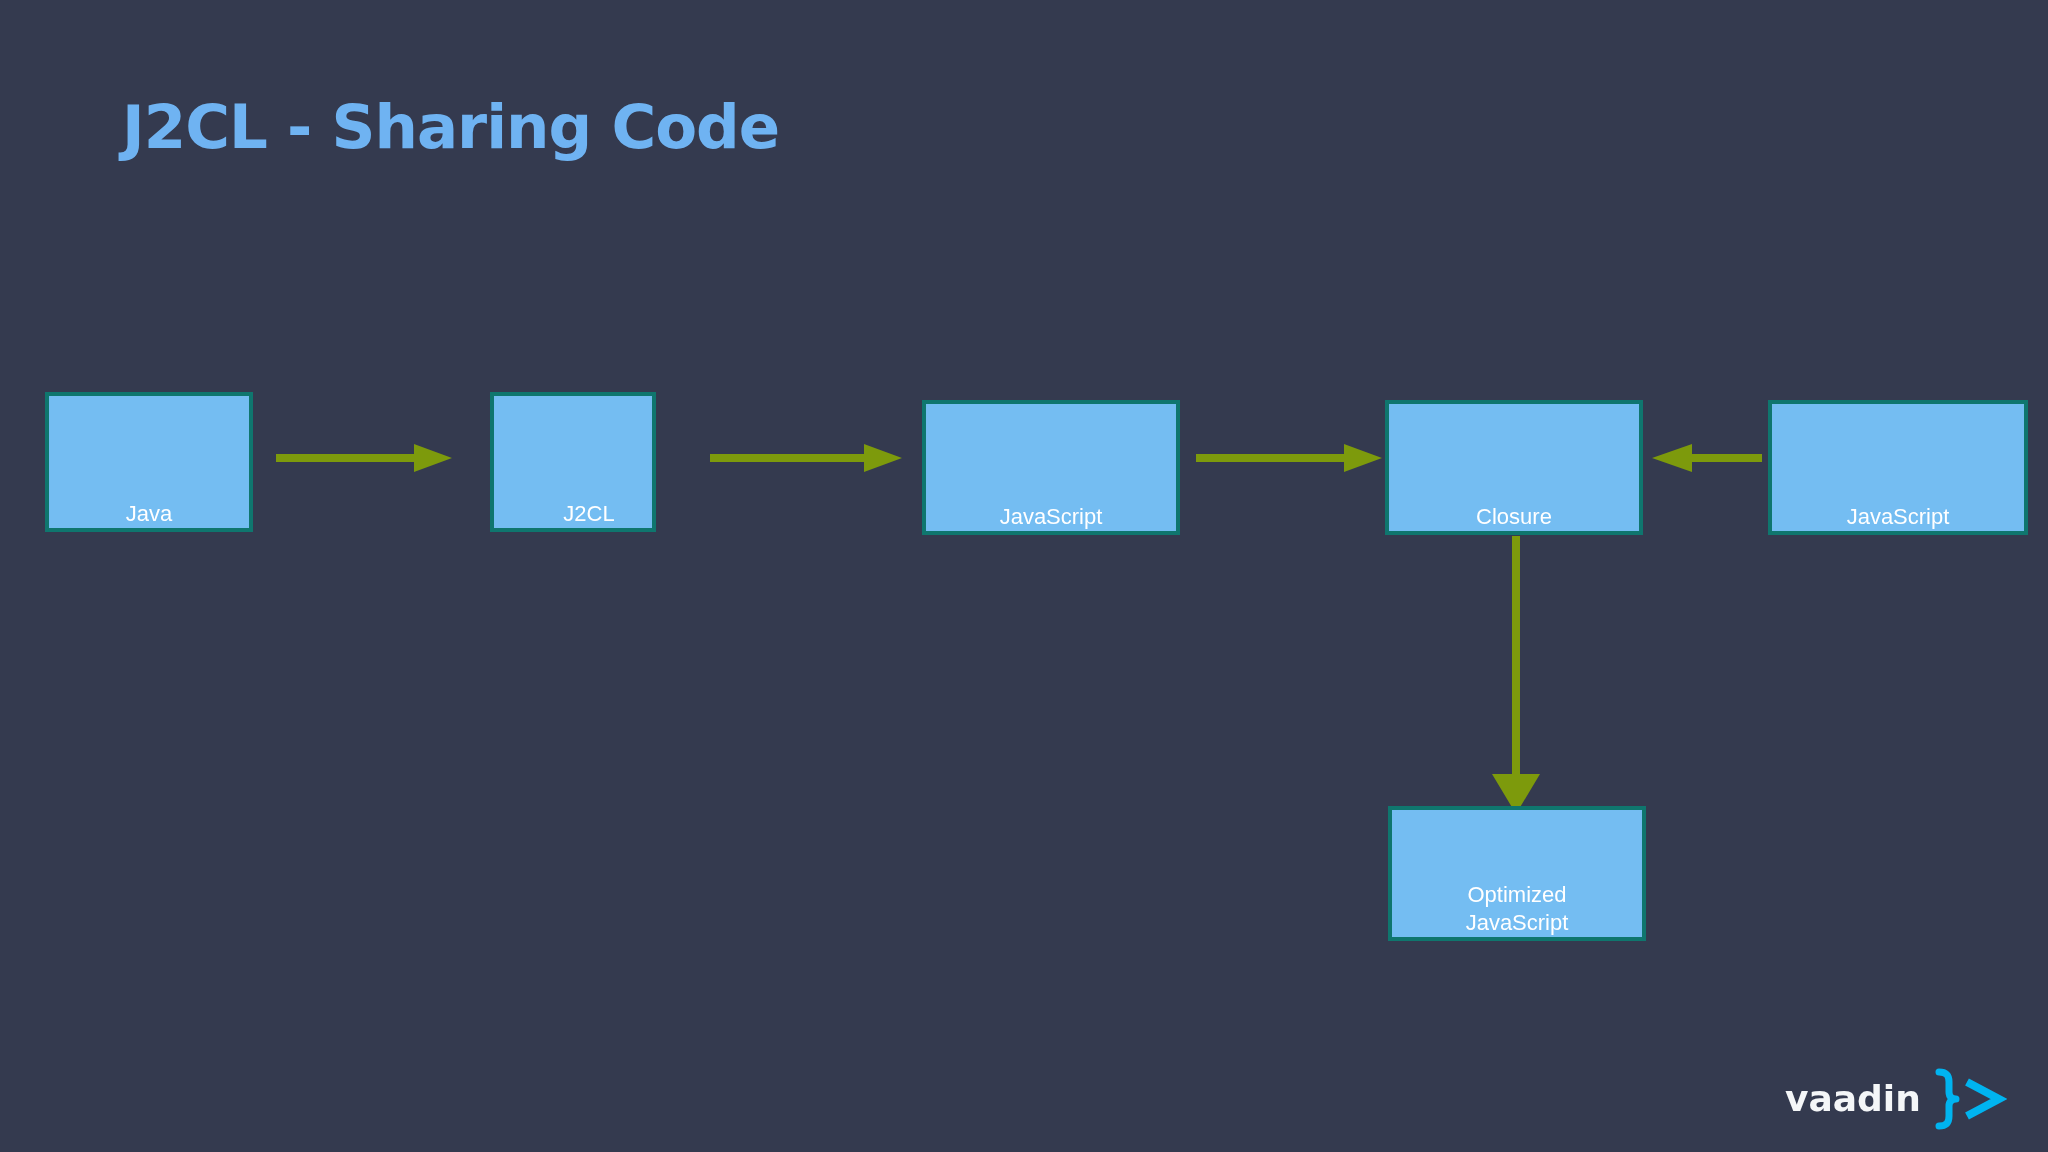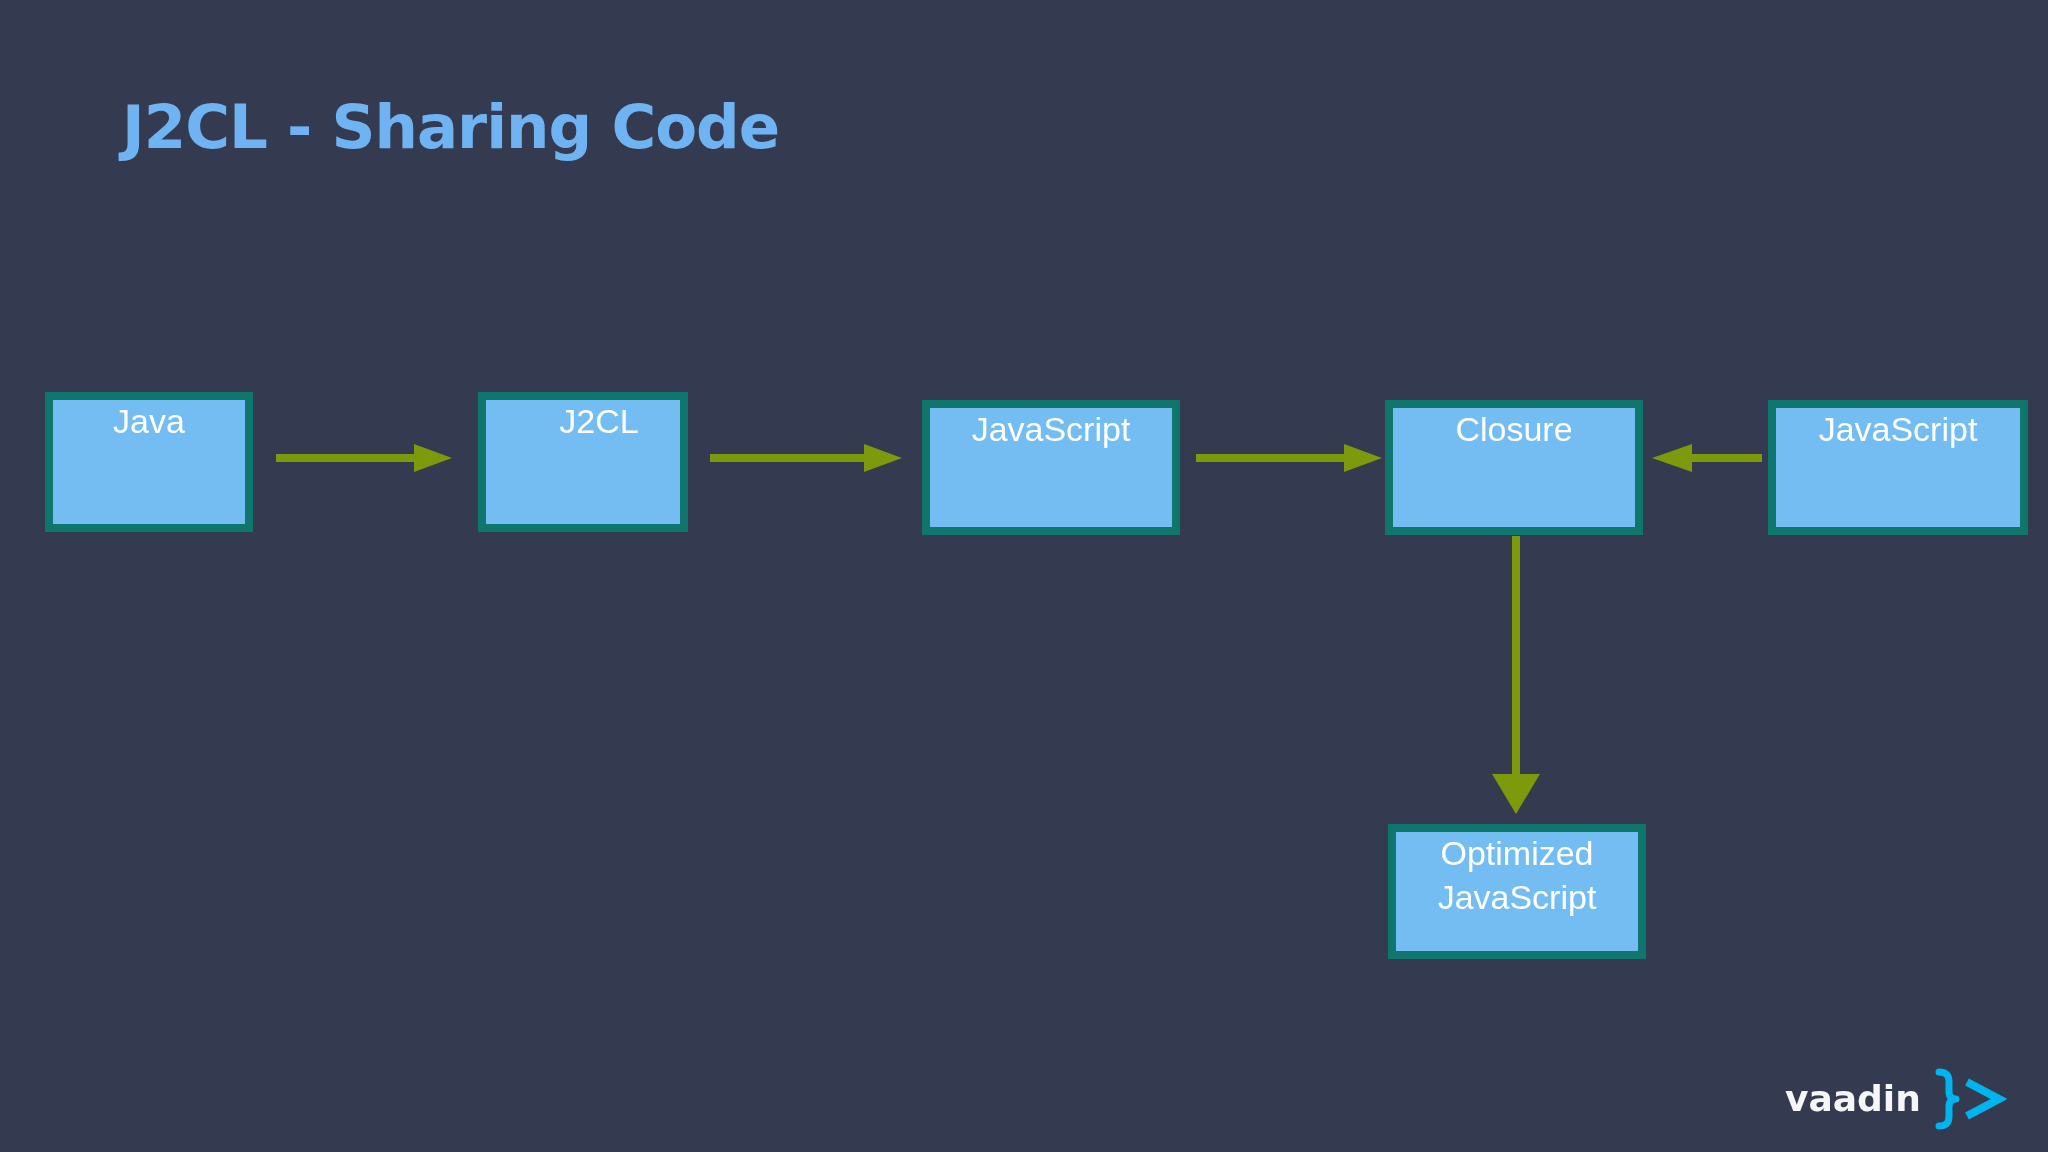--- a/index.html
+++ b/index.html
@@ -28,39 +28,39 @@
     color: #6fb3f2;
     white-space: nowrap;
     line-height: 1;
   }
 
   
   .flow-box {
     position: absolute;
     box-sizing: border-box;
     background: #74bdf2;
-    border: 8px solid #0f766e;
+    border: 4px solid #0f766e;
     display: flex;
-    align-items: flex-start;
+    align-items: flex-end;
     justify-content: center;
     color: #ffffff;
     font-family: "Liberation Sans", sans-serif;
-    font-size: 34px;
+    font-size: 22px;
     font-weight: 400;
     line-height: 1.28;
     text-align: center;
   }
   .flow-box .box-label { display: block; white-space: pre-line; }
 
   #box-java       { left: 45px;   top: 392px; width: 208px; height: 140px; }
-  #box-j2cl       { left: 478px;  top: 392px; width: 210px; height: 140px; padding-left: 32px; }
+  #box-j2cl       { left: 490px;  top: 392px; width: 166px; height: 140px; padding-left: 32px; }
   #box-javascript { left: 922px;  top: 400px; width: 258px; height: 135px; }
   #box-closure    { left: 1385px; top: 400px; width: 258px; height: 135px; }
   #box-javascript-right { left: 1768px; top: 400px; width: 260px; height: 135px; }
-  #box-optimized  { left: 1388px; top: 824px; width: 258px; height: 135px; }
+  #box-optimized  { left: 1388px; top: 806px; width: 258px; height: 135px; }
 
   
   .arrow { position: absolute; }
   .arrow svg { display: block; overflow: visible; }
 
   #arrow-java-j2cl      { left: 276px;  top: 440px; }
   #arrow-j2cl-js        { left: 710px;  top: 440px; }
   #arrow-js-closure     { left: 1196px; top: 440px; }
   #arrow-jsright-closure{ left: 1652px; top: 440px; }
   #arrow-closure-opt    { left: 1484px; top: 536px; }

